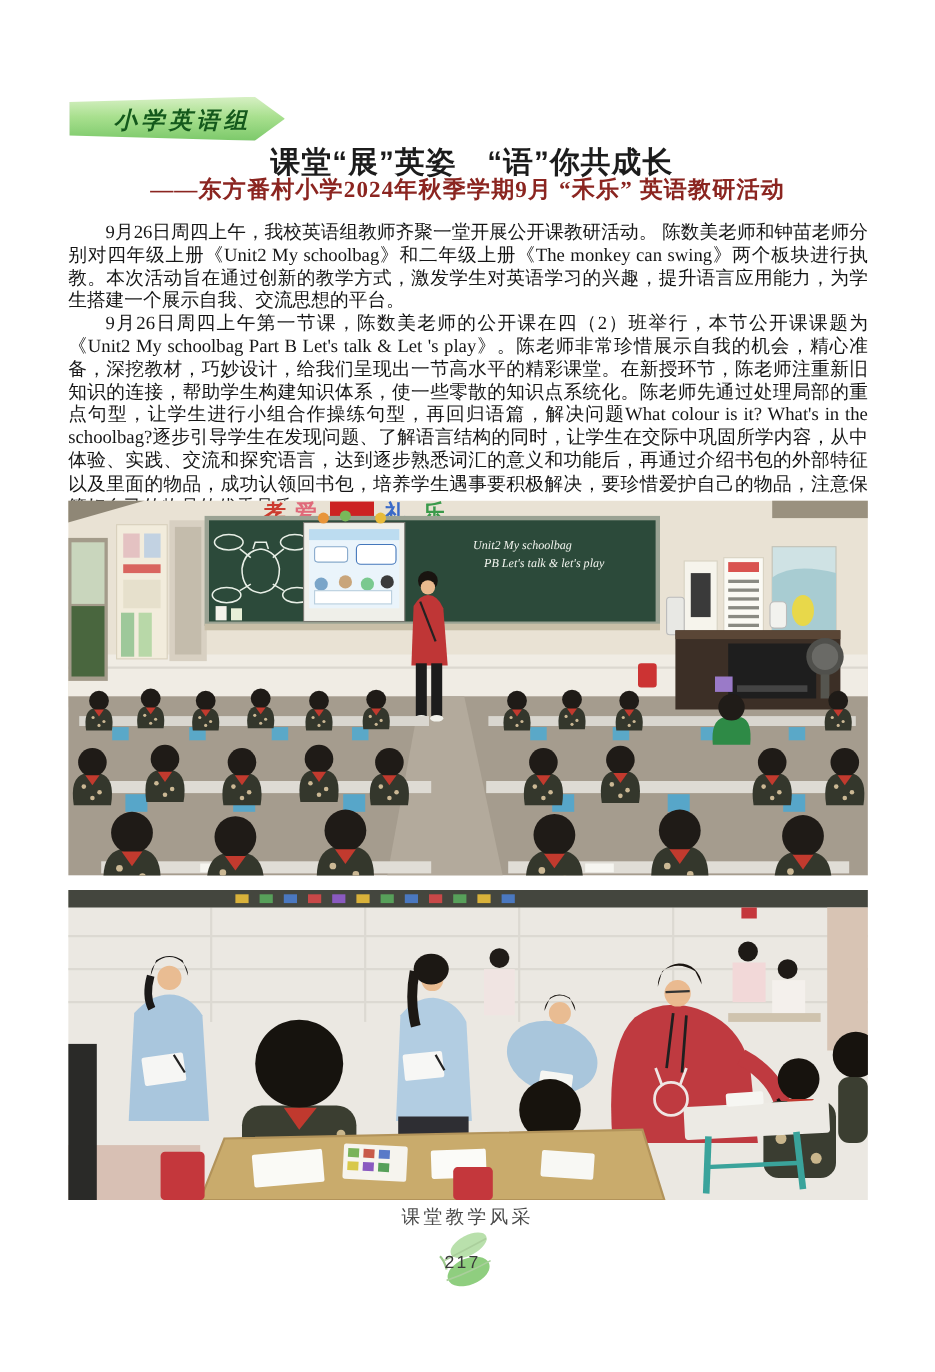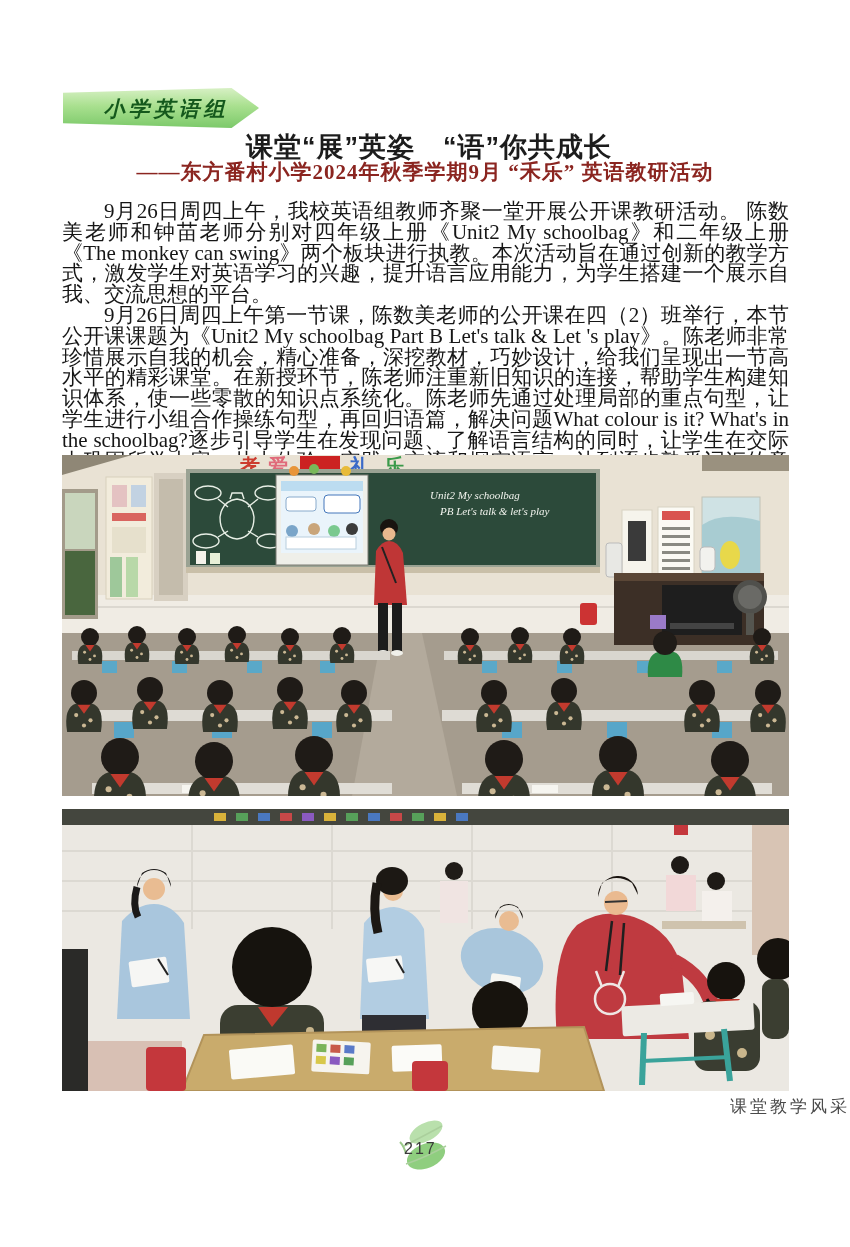--- a/index.html
+++ b/index.html
@@ -24,26 +24,26 @@
     font-family:"Liberation Sans","DejaVu Sans",sans-serif;
     font-size:27px;font-weight:700;letter-spacing:1px;color:#1c1c1c;
   }
   .doc-subtitle{
     position:absolute;left:0;top:158px;width:100%;text-align:center;
     font-size:21px;font-weight:bold;color:#8b2520;letter-spacing:1px;
   }
   .article{position:absolute;left:62px;top:201px;width:727px;}
   .article p{
     margin:0;text-indent:2em;text-align:justify;
-    font-size:21px;line-height:20.8px;color:#161616;
+    font-size:17px;line-height:20.8px;color:#161616;
   }
   .photo{position:absolute;left:62px;display:block;}
   .photo svg{display:block;}
   .caption{
-    position:absolute;left:0;top:1095px;width:100%;text-align:right;
+    position:absolute;left:0;top:1095px;width:100%;text-align:center;
     font-size:17px;color:#4a4a4a;letter-spacing:3px;
   }
   .leaf-group{position:absolute;left:396px;top:1116px;width:58px;height:60px;}
   .leaf-group svg{position:absolute;left:0;top:0;}
   .page-number{
     position:absolute;left:8px;top:24px;width:44px;text-align:left;
     font-family:"Liberation Sans","DejaVu Sans",sans-serif;
     font-size:16px;color:#3a3a3a;letter-spacing:2px;
   }
 </style>

